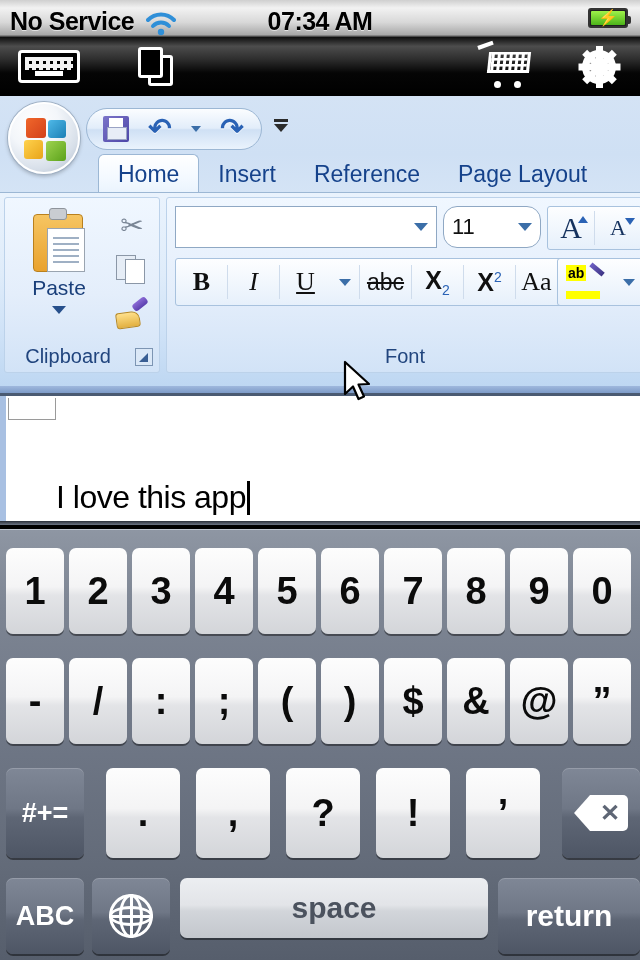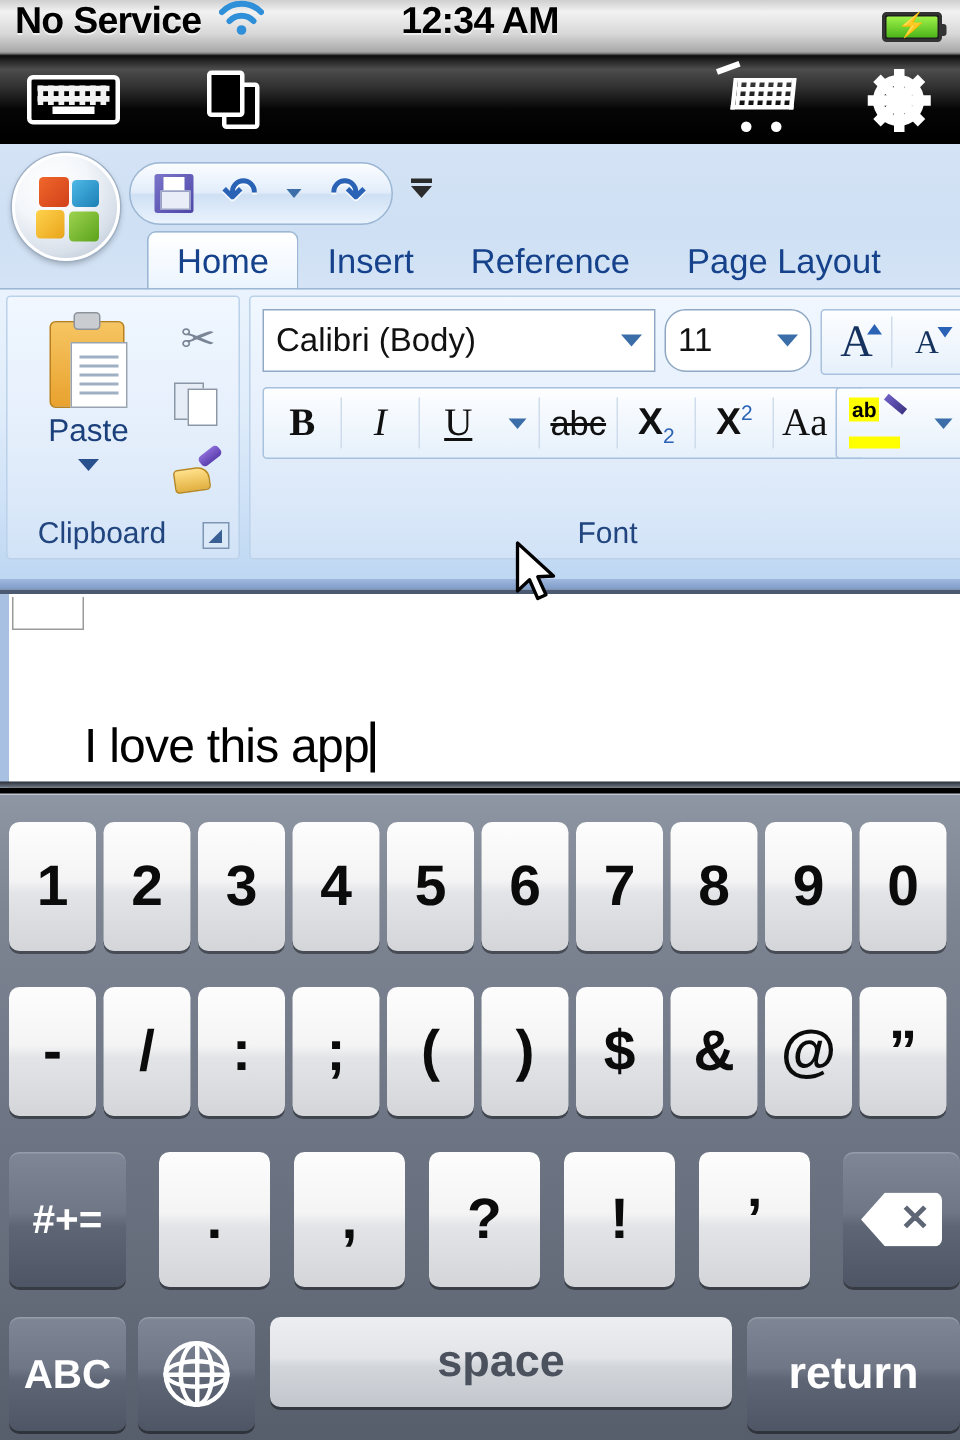--- a/index.html
+++ b/index.html
@@ -8,21 +8,21 @@
     font-family:"Liberation Sans", sans-serif;
     background:#000;
     -webkit-font-smoothing:antialiased;
   }
   #screen { position:relative; width:640px; height:960px; overflow:hidden; }
 
   
   .statusbar {
     position:absolute; left:0; top:0; width:640px; height:37px;
     background:linear-gradient(to bottom,#cfcfcf 0%,#f2f2f2 22%,#d8d8d8 62%,#a8a8a8 96%,#6e6e6e 100%);
-    display:flex; align-items:flex-start; padding:0 10px;
+    display:flex; align-items:flex-end; padding:0 10px;
     border-bottom:1px solid #4a4a4a;
   }
   .sb-carrier {
     font-size:25px; font-weight:bold; color:#000; letter-spacing:-0.5px;
     text-shadow:0 1px 0 rgba(255,255,255,0.6);
   }
   .sb-wifi { margin-left:12px; width:30px; height:24px; position:relative; }
   .sb-time {
     position:absolute; left:0; right:0; text-align:center;
     font-size:25px; font-weight:bold; color:#000; letter-spacing:-0.5px;
@@ -332,21 +332,21 @@
 
   <div class="statusbar">
     <div class="sb-carrier">No Service</div>
     <div class="sb-wifi">
       <svg width="30" height="24" viewBox="0 0 30 24">
         <path d="M2 8 A18 18 0 0 1 28 8" stroke="#2f8fd8" stroke-width="4" fill="none" stroke-linecap="round"></path>
         <path d="M7 14 A11 11 0 0 1 23 14" stroke="#2f8fd8" stroke-width="4" fill="none" stroke-linecap="round"></path>
         <circle cx="15" cy="20" r="3.2" fill="#2f8fd8"></circle>
       </svg>
     </div>
-    <div class="sb-time">12:34 AM</div>
+    <div class="sb-time">07:34 AM</div>
     <div class="sb-batt">
       <div class="sb-batt-fill"></div>
       <div class="sb-bolt">⚡</div>
     </div>
   </div>
 
   <div class="apptoolbar">
     <div class="tb-icon" style="left:18px;">
       <div class="kbd-icon">
         <div class="kbd-dots"></div>
@@ -461,21 +461,20 @@
           </div>
         </div>
 
         <div class="group-label">Clipboard</div>
         <div class="dlg-launch"></div>
       </div>
 
       <div class="group g-font">
 
         <div class="fld font-name">
-          <span>Calibri (Body)</span>
           <span class="caret"></span>
         </div>
 
         <div class="fld font-size">
           <span>11</span>
           <span class="caret"></span>
         </div>
 
         <div class="btnbox grow-shrink">
           <div class="abtn">

